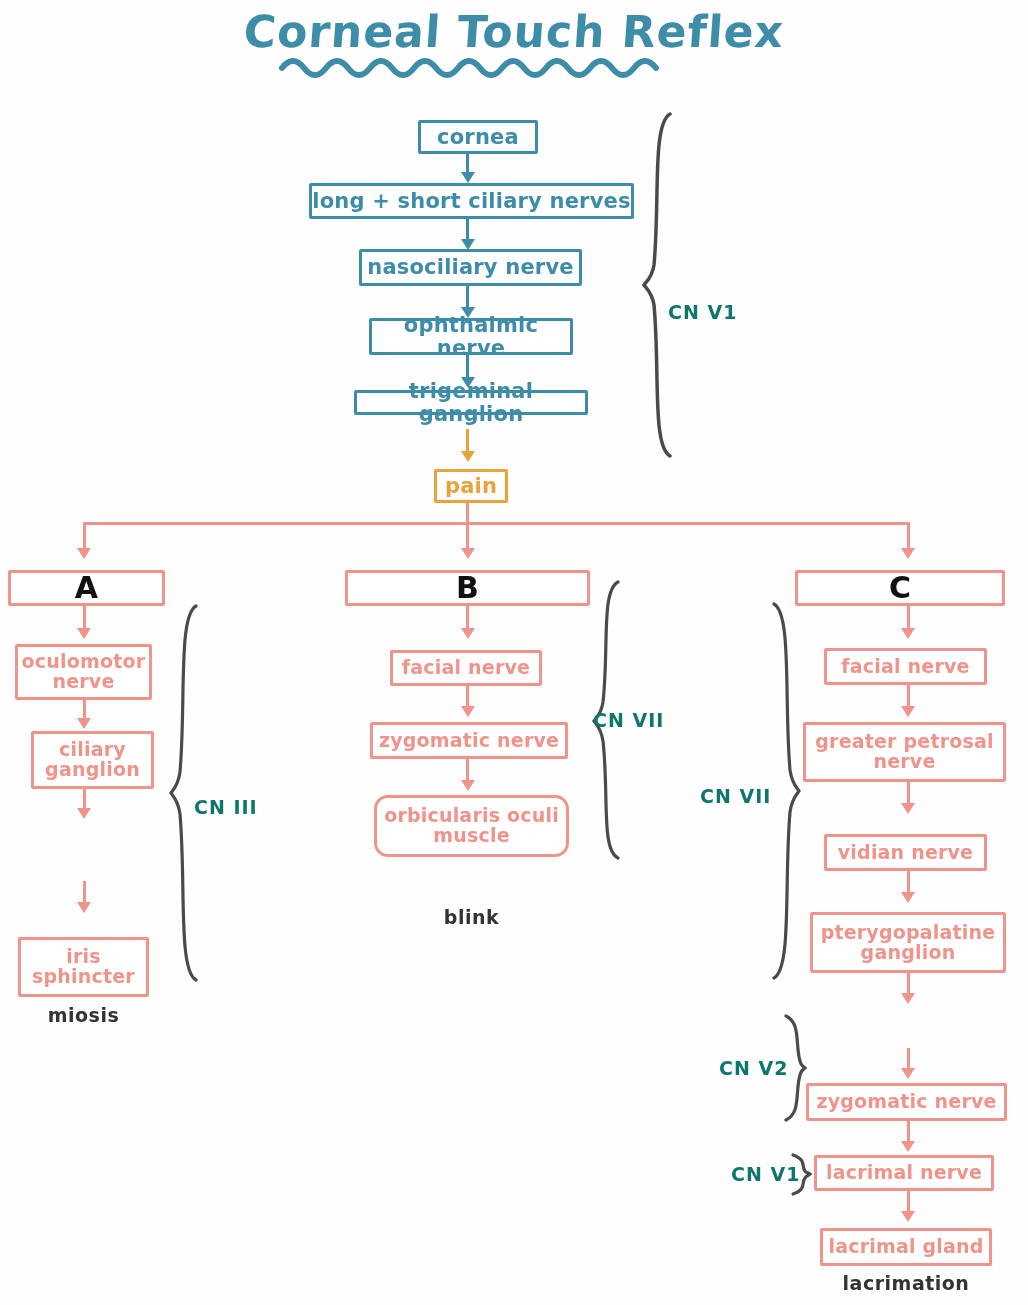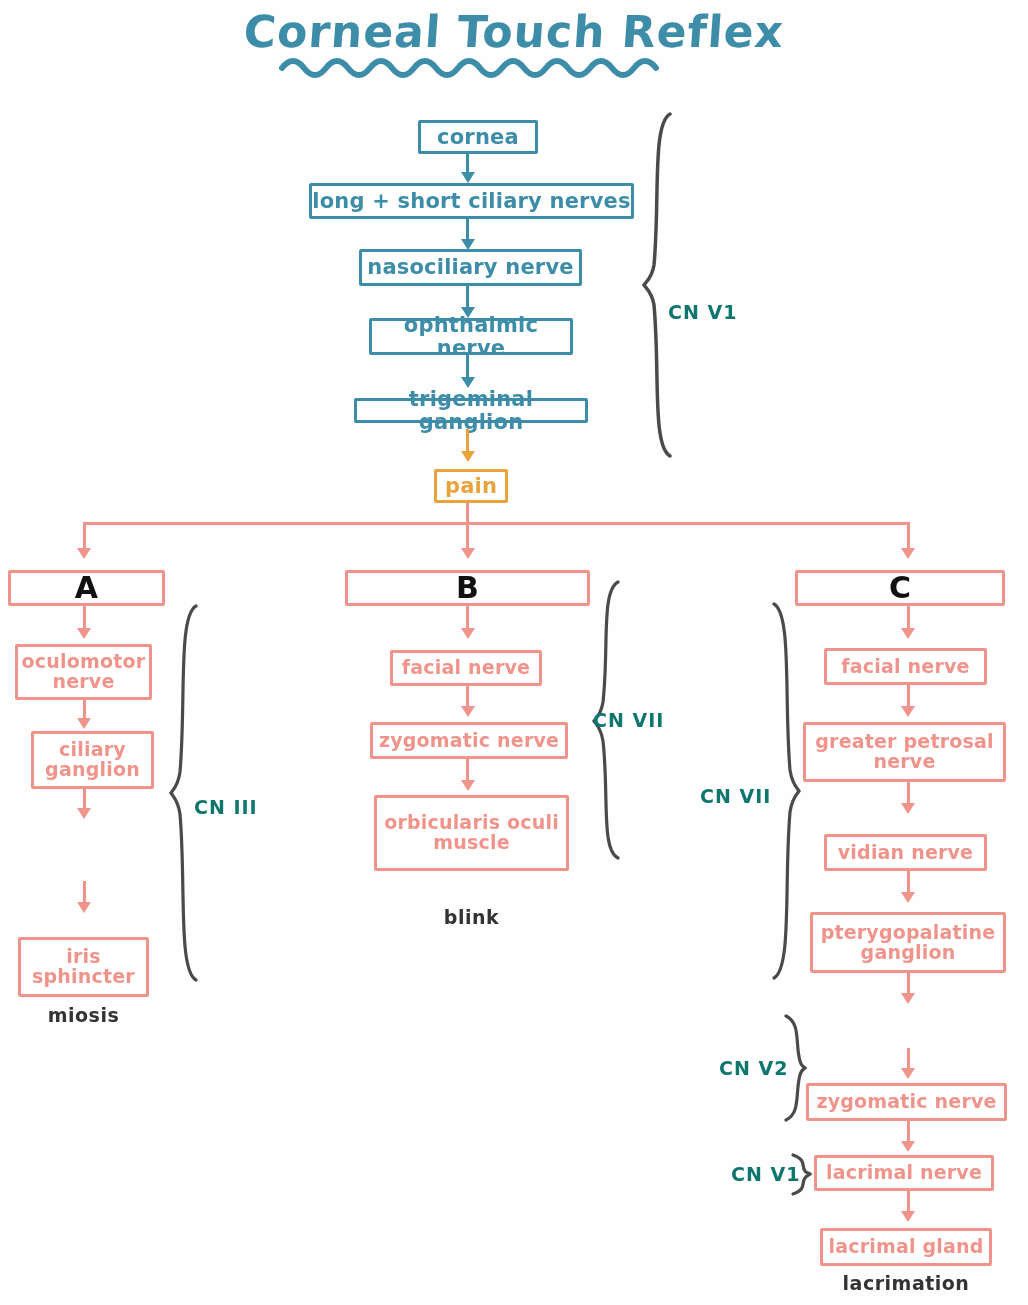--- a/index.html
+++ b/index.html
@@ -81,21 +81,21 @@
   <div class="arrowhead ah-teal" style="left:461px;top:239px;"></div>
 
   <div class="node teal" style="left:359px;top:249px;width:223px;height:37px;font-size:21px;">nasociliary nerve</div>
   <div class="vline teal-l" style="left:466px;top:286px;height:27px;"></div>
   <div class="arrowhead ah-teal" style="left:461px;top:307px;"></div>
 
   <div class="node teal" style="left:369px;top:318px;width:204px;height:37px;font-size:21px;">ophthalmic nerve</div>
   <div class="vline teal-l" style="left:466px;top:355px;height:28px;"></div>
   <div class="arrowhead ah-teal" style="left:461px;top:377px;"></div>
 
-  <div class="node teal" style="left:354px;top:398px;width:234px;height:25px;font-size:21px;">trigeminal ganglion</div>
+  <div class="node teal" style="left:354px;top:390px;width:234px;height:25px;font-size:21px;">trigeminal ganglion</div>
 
   <svg class="brace" style="left:640px;top:110px;" width="40" height="350">
     <path d="M30,4 C12,14 20,90 14,155 C12,168 6,172 4,175 C6,178 12,182 14,195 C20,260 12,336 30,346" fill="none" stroke="#4a4a4a" stroke-width="3.5" stroke-linecap="round"></path>
   </svg>
   <div class="cnlabel" style="left:668px;top:301px;">CN V1</div>
 
   <div class="vline amber-l" style="left:466px;top:429px;height:28px;"></div>
   <div class="arrowhead ah-amber" style="left:461px;top:451px;"></div>
 
   <div class="node amber" style="left:434px;top:469px;width:74px;height:34px;font-size:21px;">pain</div>
@@ -145,21 +145,21 @@
   <div class="arrowhead ah-salmon" style="left:461px;top:628px;"></div>
 
   <div class="node salmon" style="left:390px;top:650px;width:152px;height:36px;font-size:19px;">facial nerve</div>
   <div class="vline salmon-l" style="left:466px;top:686px;height:26px;"></div>
   <div class="arrowhead ah-salmon" style="left:461px;top:706px;"></div>
 
   <div class="node salmon" style="left:370px;top:722px;width:198px;height:37px;font-size:19px;">zygomatic nerve</div>
   <div class="vline salmon-l" style="left:466px;top:759px;height:27px;"></div>
   <div class="arrowhead ah-salmon" style="left:461px;top:780px;"></div>
 
-  <div class="node salmon" style="left:374px;top:795px;width:195px;height:76px;font-size:19px;white-space:pre-line;">orbicularis oculi
+  <div class="node salmon" style="left:374px;top:795px;width:195px;height:62px;font-size:19px;white-space:pre-line;border-radius:14px;">orbicularis oculi
 muscle</div>
   <div class="outcome" style="left:374px;top:862px;width:195px;margin-top:44px;">blink</div>
 
   <svg class="brace" style="left:592px;top:578px;" width="34" height="284">
     <path d="M26,4 C9,13 17,70 11,124 C9,137 4,140 2,143 C4,146 9,150 11,163 C17,217 9,272 26,280" fill="none" stroke="#4a4a4a" stroke-width="3.2" stroke-linecap="round"></path>
   </svg>
   <div class="cnlabel" style="left:593px;top:709px;">CN VII</div>
 
   <div class="node letter" style="left:795px;top:570px;width:210px;height:36px;">C</div>
 

